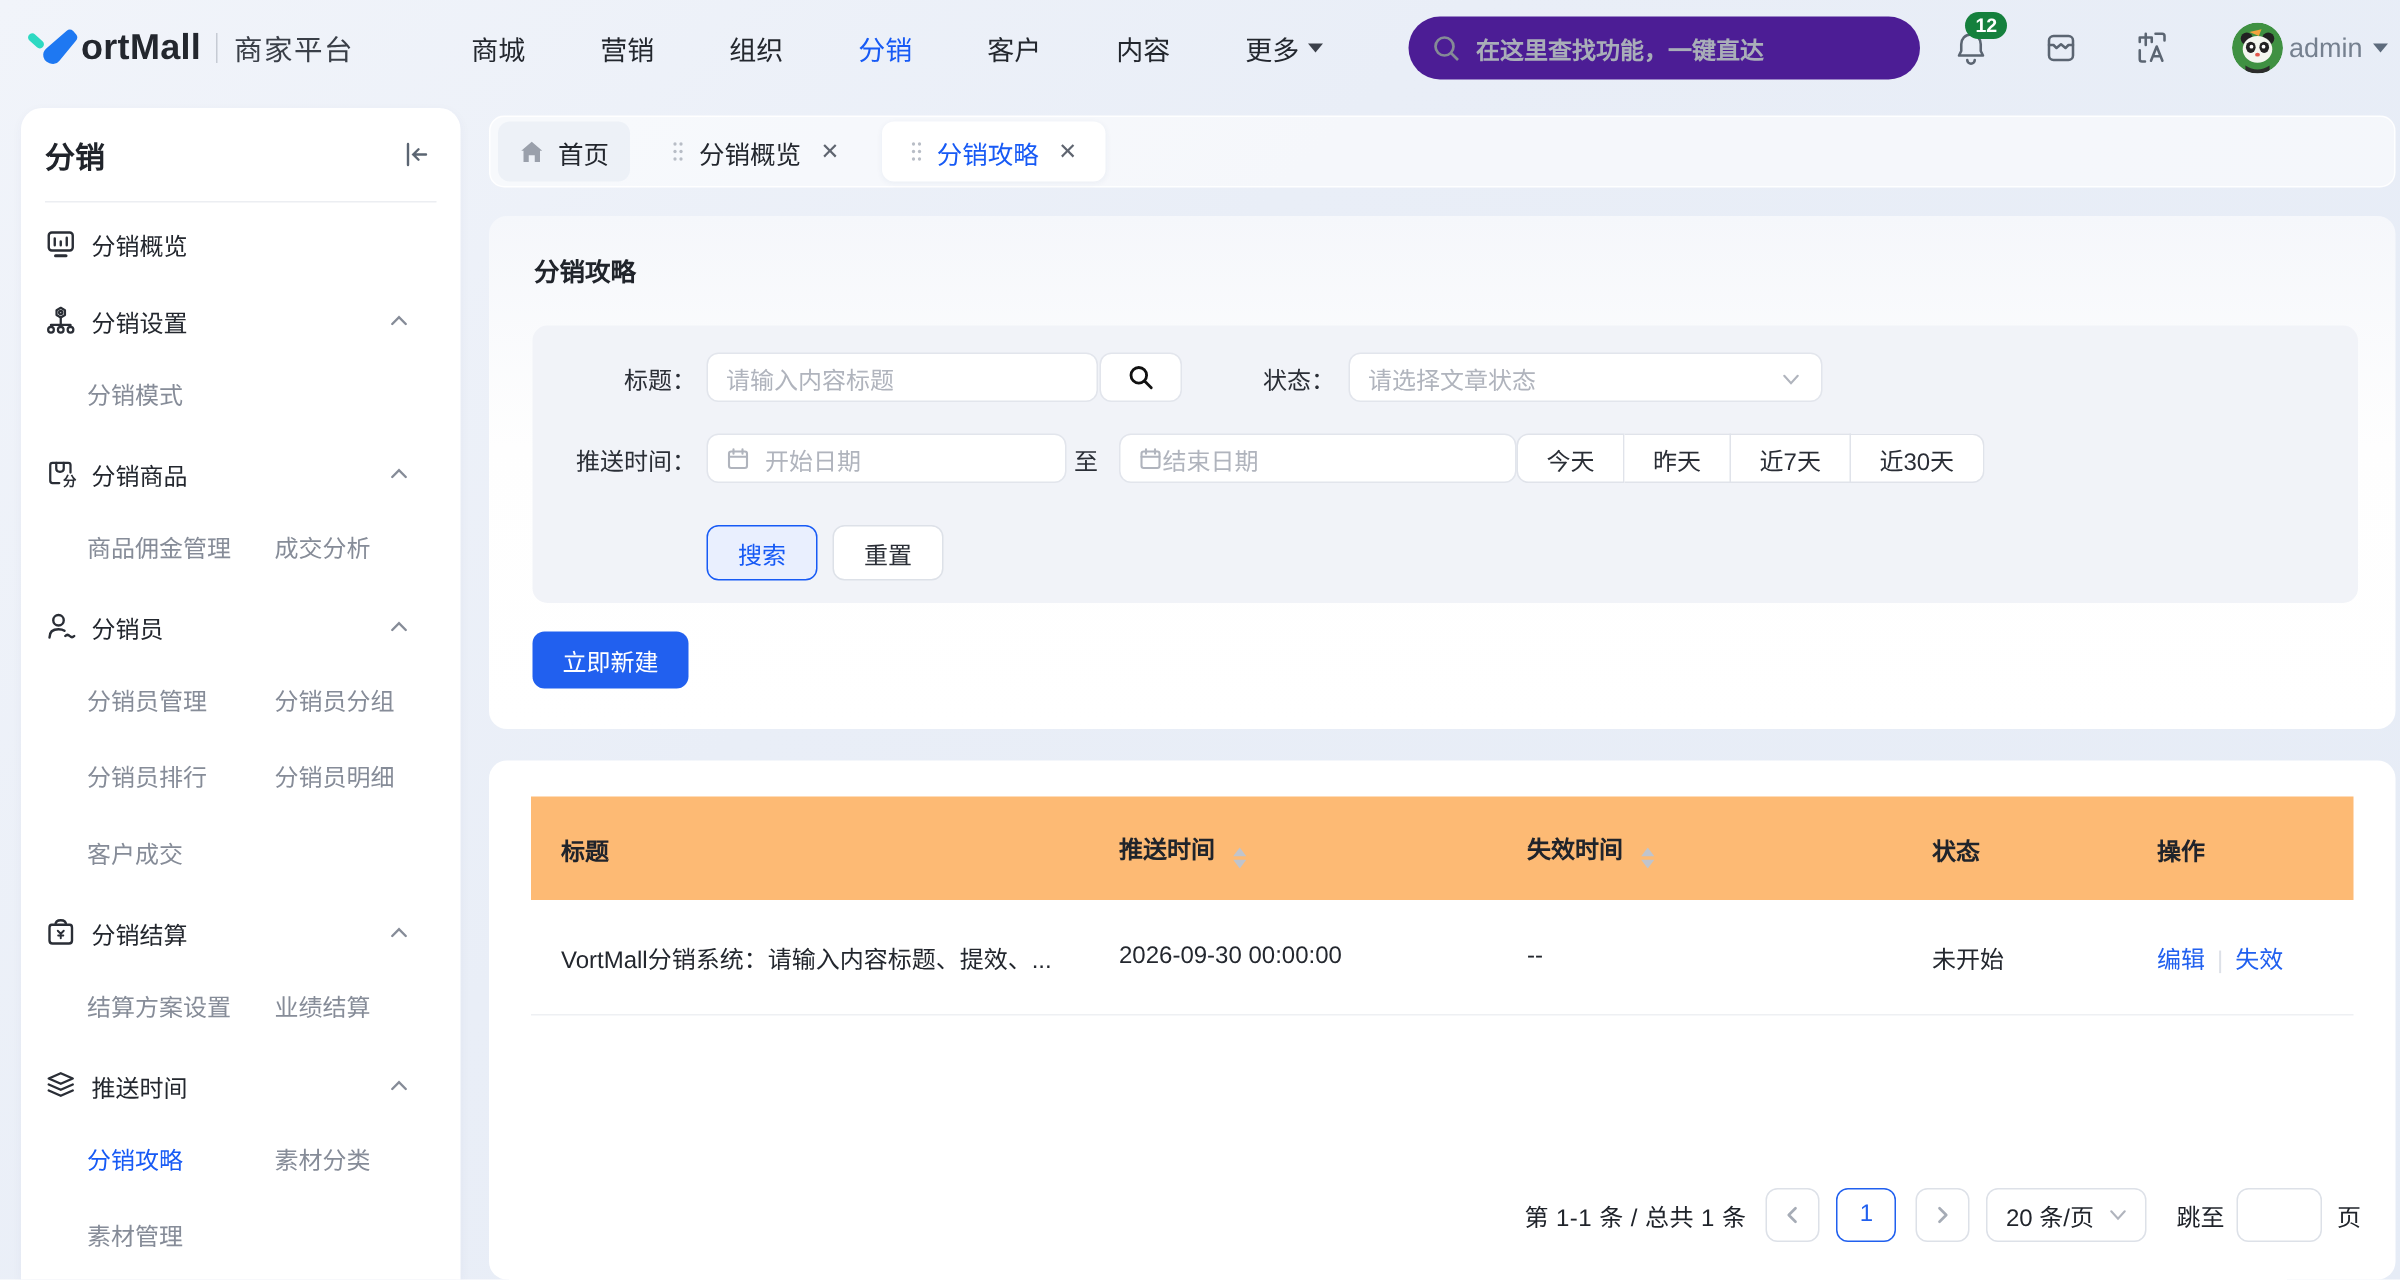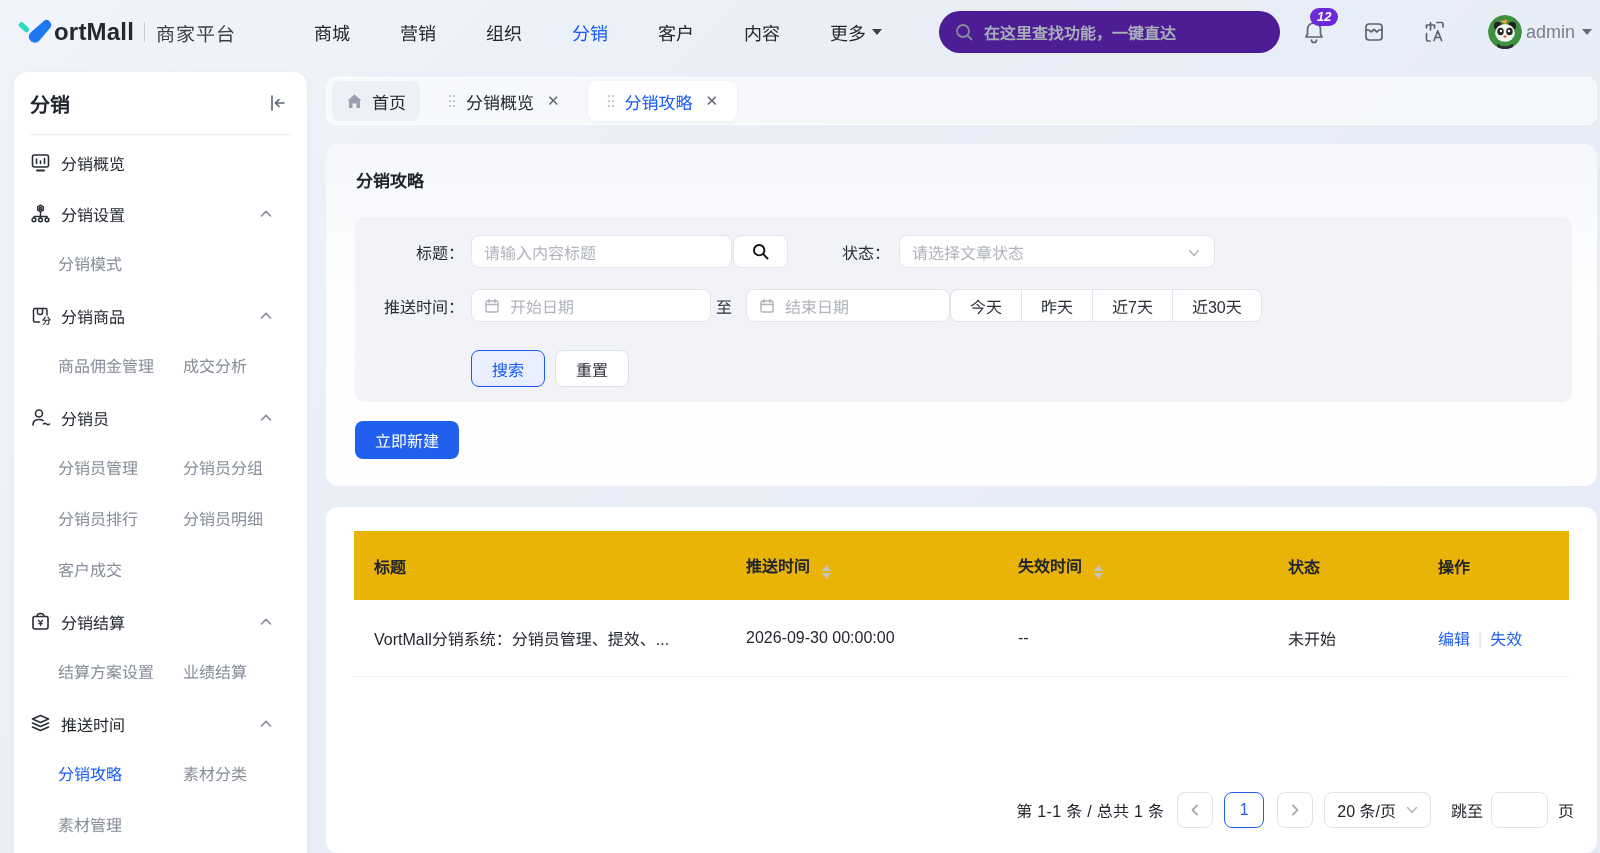--- a/index.html
+++ b/index.html
@@ -20,21 +20,21 @@
 .topnav { display:flex; align-items:center; margin-left:53px; }
 .topnav .tn { font-size:18px; color:#23272e; margin:0 25px; cursor:default; white-space:nowrap; }
 .topnav .tn.active { color:#175af5; font-weight:500; }
 .tn-more { display:flex; align-items:center; gap:6px; }
 .caret-down { width:0; height:0; border-left:5px solid transparent; border-right:5px solid transparent; border-top:6px solid #3c414b; display:inline-block; }
 .searchbox { margin-left:auto; width:341px; height:42px; background:#4c1d95; border-radius:21px; display:flex; align-items:center; padding:0 16px; color:#a9aeb8;font-weight:bold; }
 .searchbox svg { margin-right:10px; flex:0 0 auto; }
 .searchbox span { font-size:16px; }
 .hicons { display:flex; align-items:center; margin-left:4px; }
 .hicon { position:relative; width:24px; height:24px; margin:0 18px; }
-.badge { position:absolute; top:-12px; left:8px; background:#6d28d9; color:#fff; font-size:13px; font-style:italic; font-weight:700; border-radius:9px; padding:0 7px; line-height:18px; }
+.badge { position:absolute; top:-12px; left:8px; background:#15803d; color:#fff; font-size:13px; font-weight:700; border-radius:9px; padding:0 7px; line-height:18px; }
 .avatar { width:34px; height:34px; border-radius:50%; margin-left:24px; margin-right:4px; overflow:hidden; flex:0 0 auto; }
 .admin { font-size:18px; color:#75808f; display:flex; align-items:center; gap:7px; }
 
 .sidebar { position:absolute; left:14px; top:72px; width:293px; height:781px; background:#fff; border-radius:14px 14px 0 0; box-shadow:0 2px 8px rgba(40,60,110,0.04); padding:0 16px; }
 .sb-head { display:flex; align-items:center; justify-content:space-between; height:62px; padding:0 4px 0 0; }
 .sb-title { font-size:20px; font-weight:700; color:#20242b; }
 .sb-divider { height:1px; background:#eceef2; margin:0 0 0 0; }
 .sb-item { display:flex; align-items:center; height:51px; padding:0 4px 0 0; color:#23272e; font-size:16px; position:relative; }
 .sb-item svg { margin-right:10px; flex:0 0 auto; }
 .sb-arrow { position:absolute; right:8px; }
@@ -59,21 +59,21 @@
 .btn { display:inline-flex; align-items:center; justify-content:center; border-radius:8px; font-size:16px; }
 .btn-search-mini { width:55px; height:33px; background:#fff; border:1px solid #e2e5ec; border-radius:8px; margin-left:1px; }
 .qgroup { display:flex; }
 .qgroup .qb { height:33px; background:#fff; border:1px solid #e0e3ea; border-left:none; padding:0 19px; display:flex; align-items:center; font-size:16px; color:#2a2e36; }
 .qgroup .qb:first-child { border-left:1px solid #e0e3ea; border-radius:8px 0 0 8px; }
 .qgroup .qb:last-child { border-radius:0 8px 8px 0; }
 .btn-outline-blue { height:37px; padding:0 20px; background:#e9effe; border:1px solid #175af5; color:#175af5; }
 .btn-plain { height:37px; padding:0 20px; background:#fff; border:1px solid #dde1e8; color:#2a2e36; margin-left:10px; }
 .btn-primary { position:absolute; left:29px; top:277px; height:38px; padding:0 20px; background:#2160ef; color:#fff; border:none; }
 .card2 { margin-top:21px; height:346px; background:#fff; border-radius:12px; padding:24px 28px 0 28px; position:relative; }
-.thead { height:69px; background:#eab308; display:flex; align-items:center; font-weight:700; font-size:16px; color:#20242b; }
+.thead { height:69px; background:#fdba74; display:flex; align-items:center; font-weight:700; font-size:16px; color:#20242b; }
 .trow { height:77px; display:flex; align-items:center; font-size:16px; color:#23272e; border-bottom:1px solid #eef0f3; }
 .c1 { width:392px; padding-left:20px; }
 .c2 { width:272px; }
 .c3 { width:270px; }
 .c4 { width:150px; }
 .c5 { width:120px; }
 .sorter { display:inline-flex; flex-direction:column; margin-left:8px; vertical-align:1px; }
 .link { color:#2160ef; text-decoration:none; }
 .pager { position:absolute; right:23px; top:285px; display:flex; align-items:center; font-size:16px; color:#20242b; }
 .pbtn { width:36px; height:36px; border:1px solid #dde1e8; border-radius:8px; background:#fff; display:flex; align-items:center; justify-content:center; margin-left:13px; color:#9aa0ab; font-size:16px; }
@@ -308,21 +308,21 @@
     <div class="frow" style="left:29px; top:144px; height:35px;">
       <div class="flabel" style="width:109px;">推送时间：</div>
       <div class="finput" style="width:240px; margin-left:7px; gap:10px;">
         <svg width="16" height="16" viewBox="0 0 16 16" fill="none" stroke="#b0b4bd" stroke-width="1.4" stroke-linecap="round">
             <rect x="2" y="3" width="12" height="11" rx="1.5"></rect>
             <path d="M5 1.5 L5 4.5 M11 1.5 L11 4.5 M2 6.5 L14 6.5"></path>
           </svg>
         <span>开始日期</span>
       </div>
       <div style="width:26px; text-align:center; color:#2a2e36;">至</div>
-      <div class="finput" style="width:204px; gap:10px; margin-left:9px;">
+      <div class="finput" style="width:265px; margin-left:9px;">
         <svg width="16" height="16" viewBox="0 0 16 16" fill="none" stroke="#b0b4bd" stroke-width="1.4" stroke-linecap="round">
             <rect x="2" y="3" width="12" height="11" rx="1.5"></rect>
             <path d="M5 1.5 L5 4.5 M11 1.5 L11 4.5 M2 6.5 L14 6.5"></path>
           </svg>
         <span>结束日期</span>
       </div>
       <div class="qgroup" style="">
         <div class="qb">今天</div>
           <div class="qb">昨天</div>
           <div class="qb">近7天</div>
@@ -352,21 +352,21 @@
               <path d="M4.5 0 L9 6 L0 6 Z"></path>
             </svg>
         <svg width="9" height="6" viewBox="0 0 9 6" fill="#c0c4cc" style="margin-top:2px;">
               <path d="M0 0 L9 0 L4.5 6 Z"></path>
             </svg>
       </span></div>
       <div class="c4">状态</div>
       <div class="c5">操作</div>
     </div>
     <div class="trow">
-      <div class="c1">VortMall分销系统：分销员管理、提效、...</div>
+      <div class="c1">VortMall分销系统：请输入内容标题、提效、...</div>
       <div class="c2">2026-09-30 00:00:00</div>
       <div class="c3">--</div>
       <div class="c4">未开始</div>
       <div class="c5"><a class="link">编辑</a><span style="color:#dde1e8; margin:0 8px;">|</span><a class="link">失效</a></div>
     </div>
     <div class="pager">
       <span style="letter-spacing:0.3px;">第 1-1 条 / 总共 1 条</span>
       <div class="pbtn" style="margin-left:13px;">
           <svg width="14" height="14" viewBox="0 0 14 14" fill="none" stroke="#a6acb6" stroke-width="1.8" stroke-linecap="round" stroke-linejoin="round">
             <path d="M9 2.5 L4.5 7 L9 11.5"></path>

